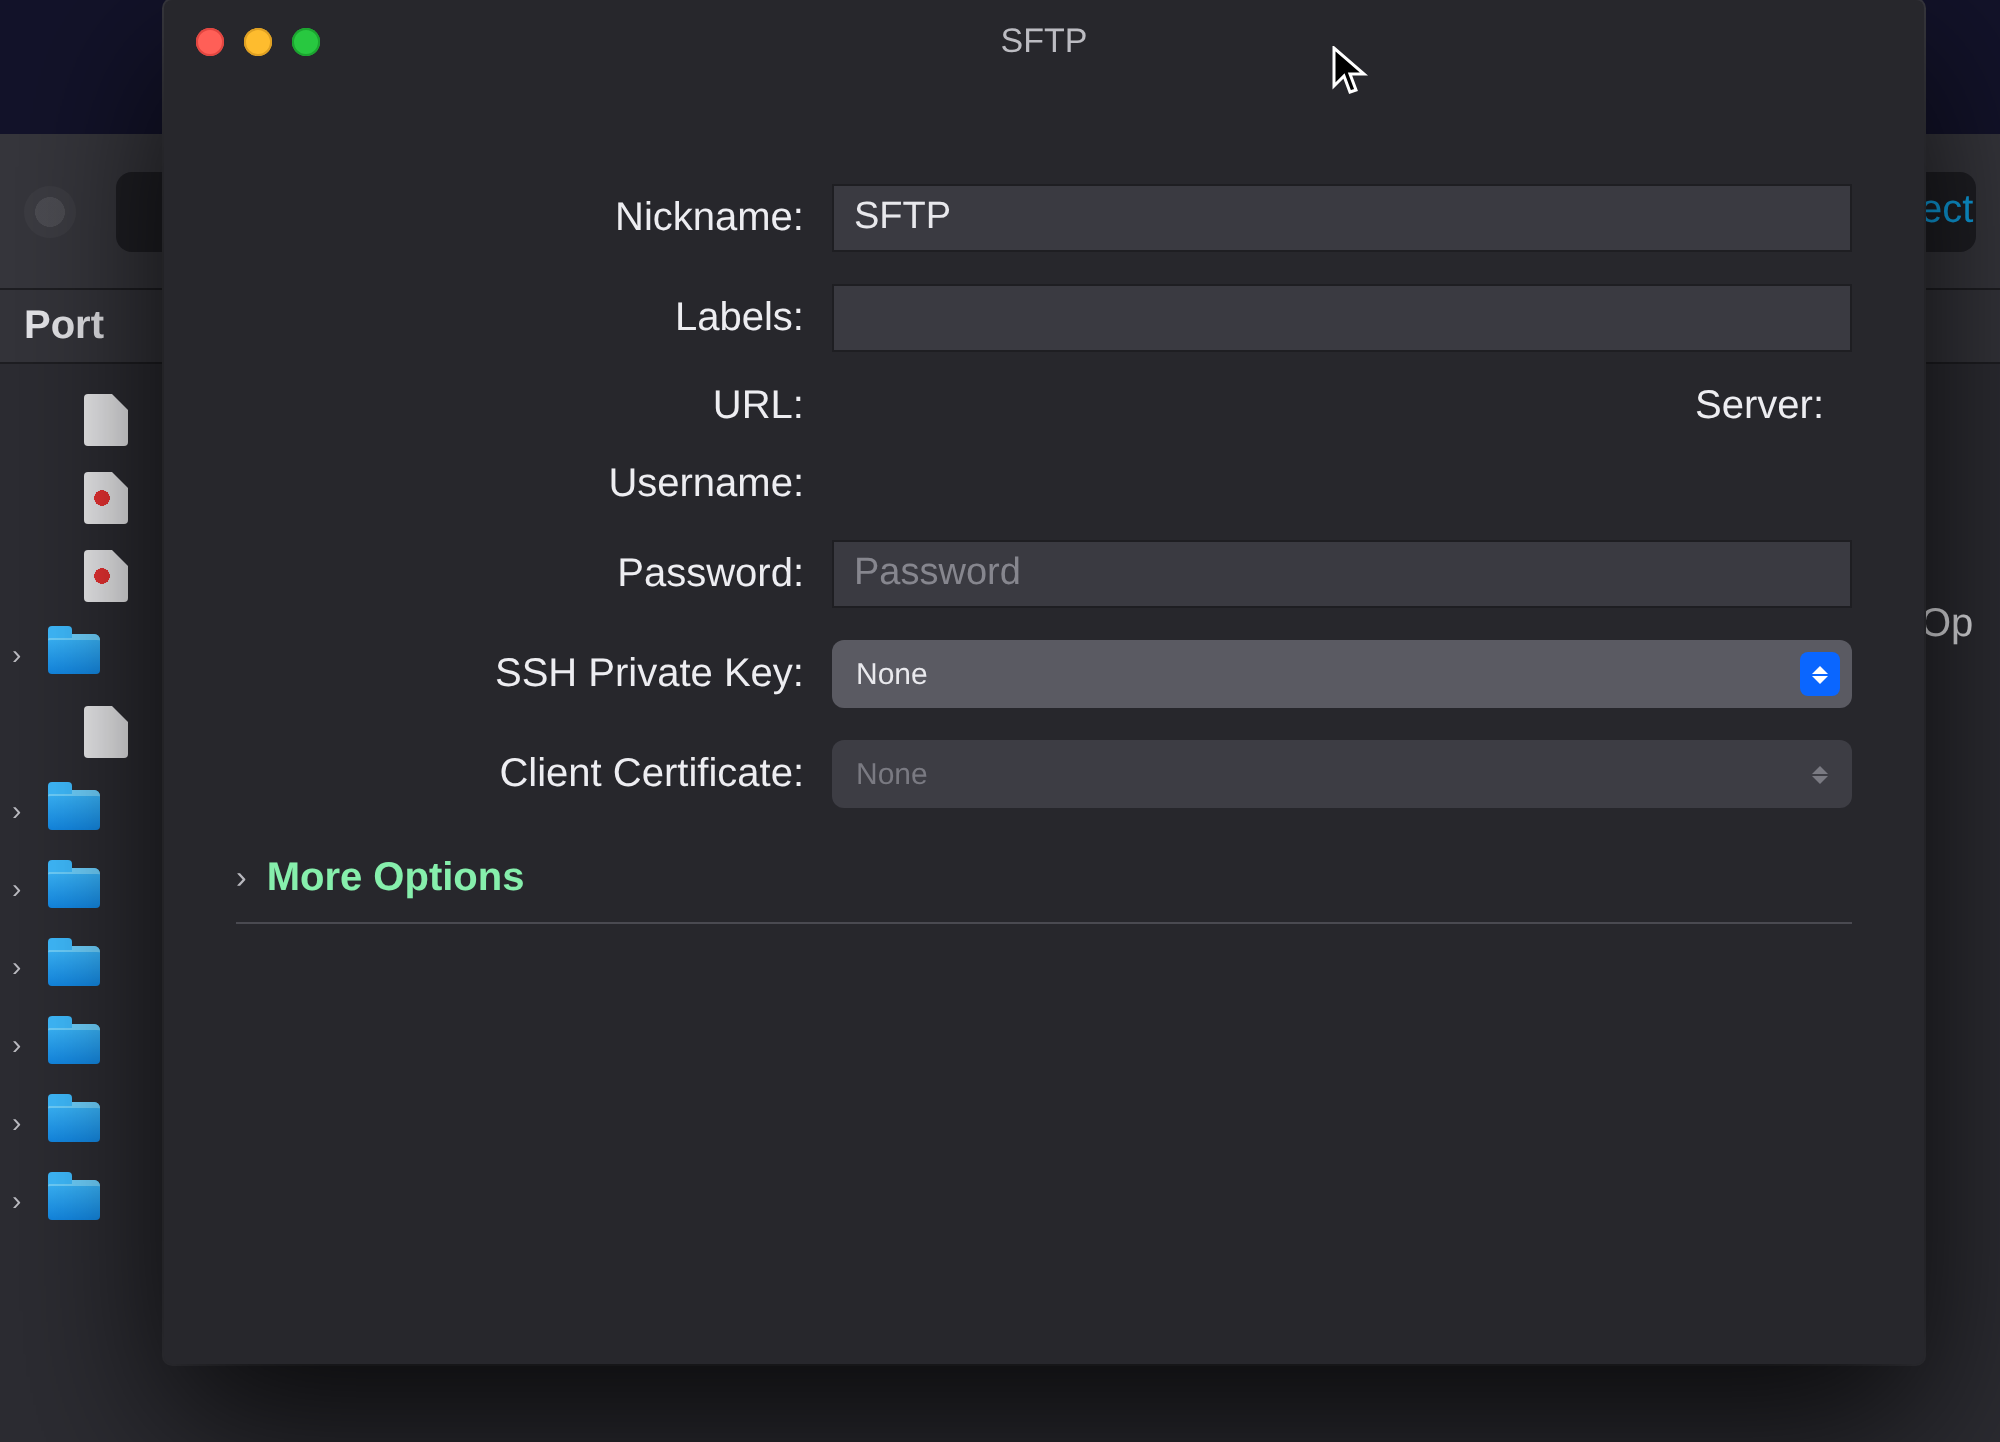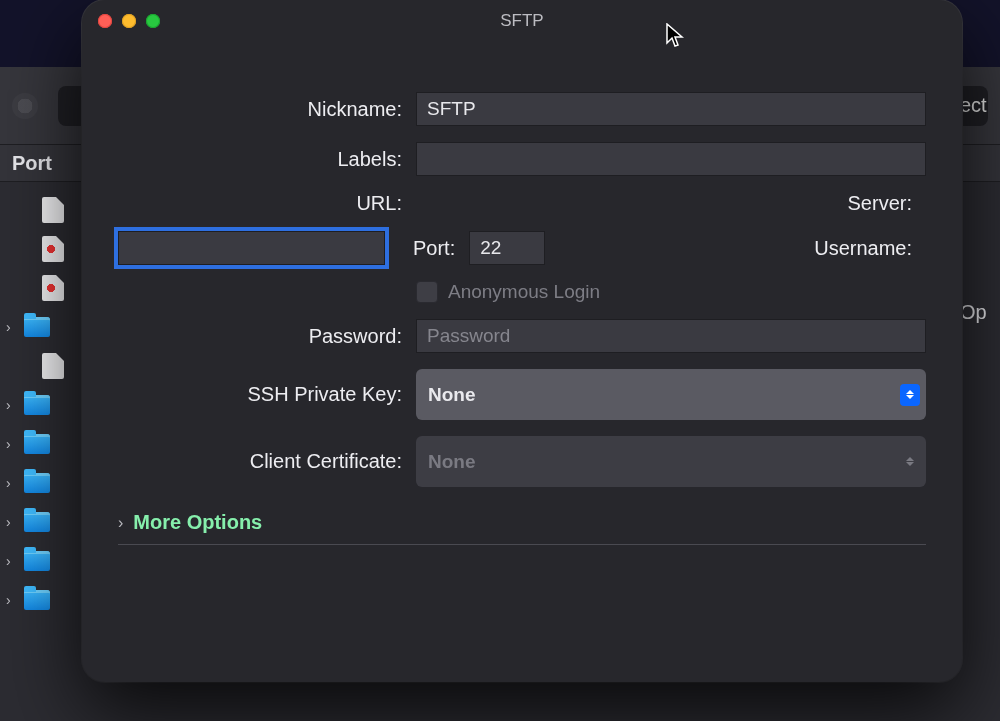--- a/index.html
+++ b/index.html
@@ -41,21 +41,21 @@
     flex: 1;
     margin-left: 20px;
     height: 40px;
     border-radius: 8px;
     background: #1f1f24;
   }
   .bg-connect-frag {
     position: absolute;
     right: 0; top: 18px;
     width: 40px; height: 40px;
-    color: #e5e5e5;
+    color: #0ea5e9;
     font-size: 20px;
     display: flex; align-items: center;
     padding-left: 2px;
   }
   .bg-op-frag {
     position: absolute;
     right: 0; top: 230px;
     width: 40px; height: 30px;
     color: #e8e8ec;
     font-size: 20px;
@@ -127,21 +127,21 @@
   }
 
   
   .dialog {
     position: absolute;
     left: 82px;
     top: 0;
     width: 880px;
     height: 682px;
     background: #27272c;
-    border-radius: 23px;
+    border-radius: 4px;
     box-shadow: 0 30px 80px rgba(0,0,0,0.8), 0 0 0 1px #3a3a40;
     color: #e9e9ed;
     box-sizing: border-box;
   }
   .titlebar {
     height: 42px;
     display: flex;
     align-items: center;
     position: relative;
     border-top-left-radius: 12px;
@@ -289,28 +289,27 @@
     border: 1px solid #2a2a30;
   }
   .check-label {
     font-size: 19px;
     color: #7d7d85;
   }
 
   .select {
     display: flex;
     align-items: center;
-    height: 51px;
+    height: 34px;
     width: 100%;
     background: #5a5a62;
     border-radius: 6px;
     box-sizing: border-box;
     padding: 0 6px 0 12px;
-    font-size: 19px;
-    font-weight: bold;
+    font-size: 15px;
   }
   .select .sel-text { flex:1; }
   .select.disabled {
     background: #3d3d44;
     color: #7a7a82;
   }
   .select .mini-caret {
     width: 20px; height: 22px;
     background: #0a66ff;
     border-radius: 4px;
@@ -430,34 +429,24 @@
       </div>
 
       <div class="lbl">Labels:</div>
       <div class="value-cell">
         <input class="text" type="text" value="" style="">
       </div>
 
       <div class="lbl">URL:</div>
 
       <div class="lbl">Server:</div>
-      <div class="value-cell">
-        <input class="text focused" type="text" style="width: 314px;" value="">
-        <span style="flex:1"></span>
-        <span class="port-lbl">Port:</span>
-        <input class="text port" type="text" value="22" style="">
-      </div>
 
       <div class="lbl">Username:</div>
 
       <div></div>
-      <div class="value-cell checkbox-row">
-        <span class="checkbox"></span>
-        <span class="check-label">Anonymous Login</span>
-      </div>
 
       <div class="lbl">Password:</div>
       <div class="value-cell">
         <input class="text" type="password" placeholder="Password" style="">
       </div>
 
       <div class="lbl">SSH Private Key:</div>
       <div class="value-cell">
         <div class="select">
           <span class="sel-text">None</span>

